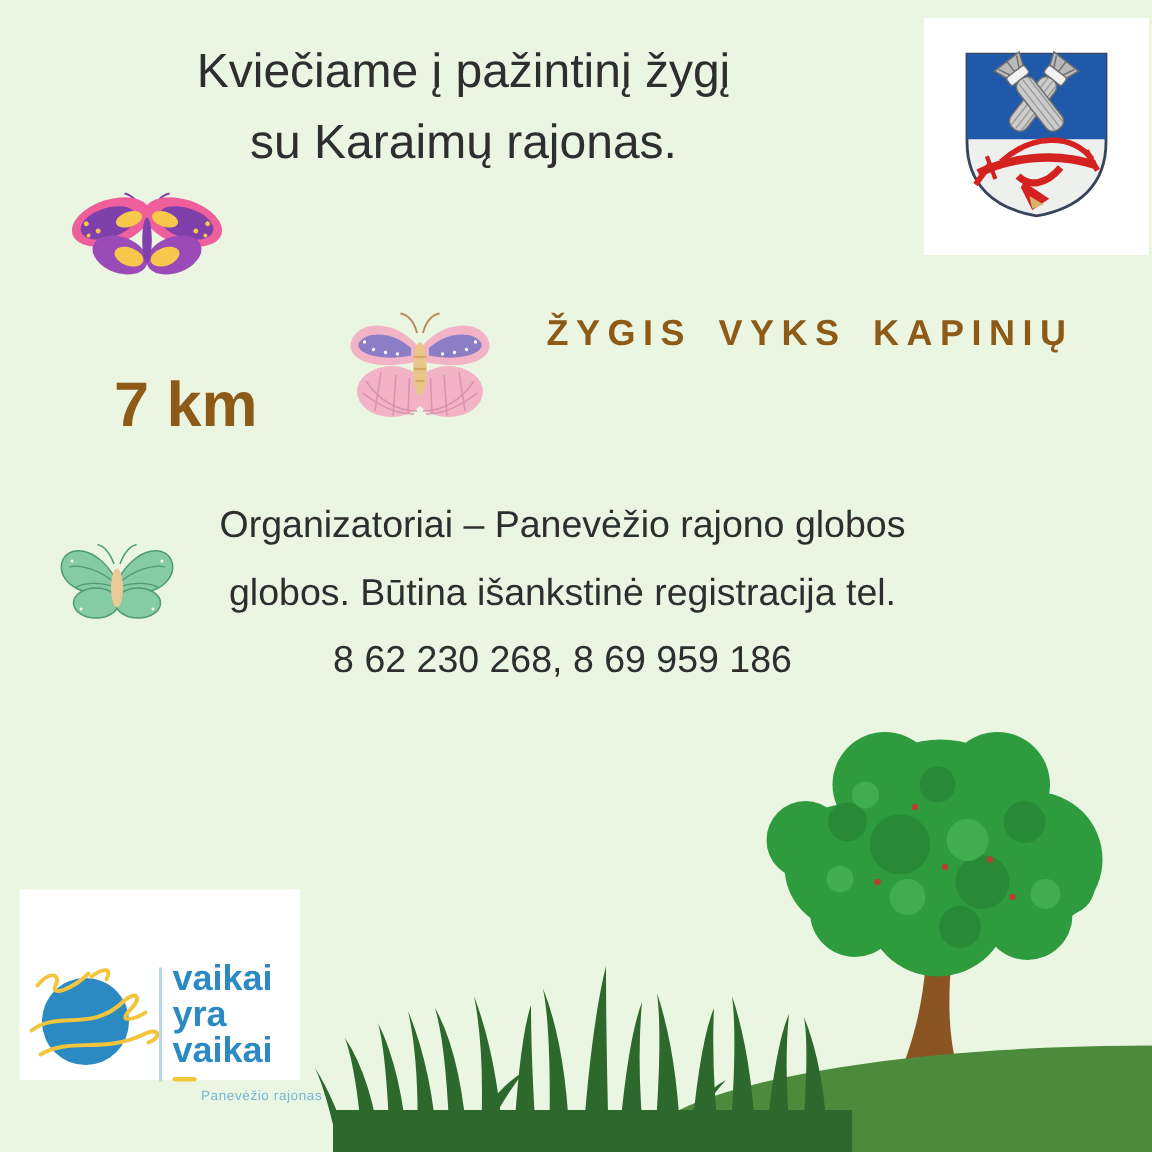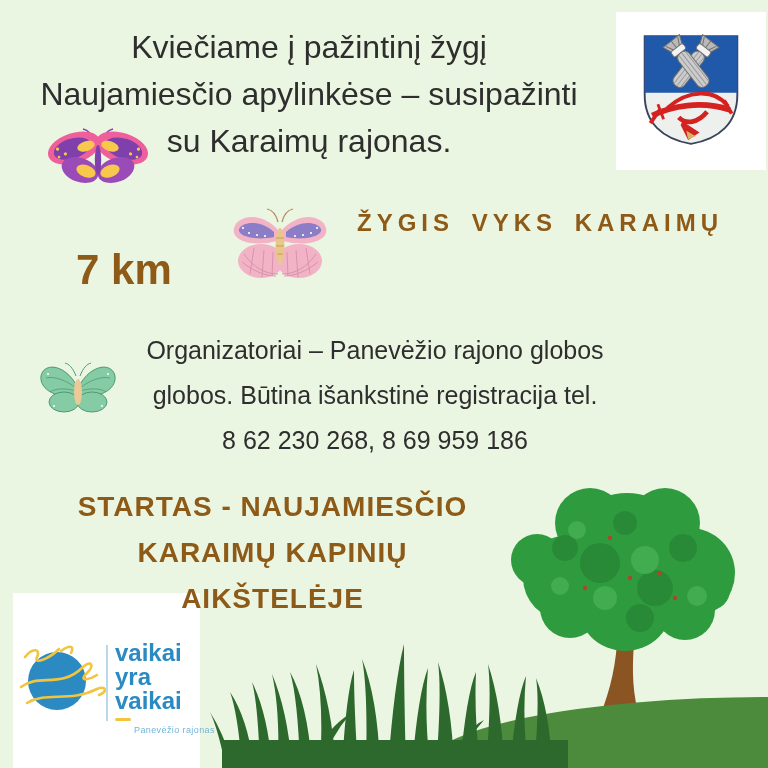--- a/index.html
+++ b/index.html
@@ -27,36 +27,35 @@
 
   .bfly-a{left:42px;top:124px;z-index:5;}
   .bfly-b{left:230px;top:206px;z-index:5;}
   .bfly-c{left:36px;top:354px;z-index:5;}
 
   .tree{left:505px;top:478px;z-index:1;}
   .hill{left:425px;top:697px;width:343px;height:71px;background:#4b8b3b;
     border-top-left-radius:100% 100%;z-index:2;}
   .grass{left:208px;top:634px;z-index:3;}
 
-  .logo-box{left:13px;top:593px;width:187px;height:175px;background:#ffffff;z-index:6;}
+  .logo-box{left:13px;top:593px;width:187px;height:127px;background:#ffffff;z-index:6;}
   .globe{position:absolute;left:4px;top:44px;}
   .logo-divider{position:absolute;left:93px;top:52px;width:2px;height:76px;background:#b9d8ea;}
   .logo-text{position:absolute;left:102px;top:48px;width:84px;}
   .lw{font-size:24px;line-height:24px;font-weight:700;color:#2b8ac2;}
   .logo-dash{width:16px;height:3px;background:#f2c53d;border-radius:2px;margin:5px 0 4px;}
   .logo-sub{font-size:9px;color:#74b5d8;letter-spacing:0.4px;white-space:nowrap;padding-left:19px;}
 </style>
 </head>
 <body>
 
 <div class="poster">
 
   <div class="abs heading">
     <div>Kviečiame į pažintinį žygį</div>
-    <div>Naujamiesčio apylinkėse – susipažinti</div>
     <div>su Karaimų rajonas.</div>
   </div>
 
   <div class="abs coat-box">
     <svg width="104" height="125" viewBox="0 0 110 125">
       <path d="M6,6 H104 V68 C104,98 85,115 55,120 C25,115 6,98 6,68 Z" fill="#eef0ee" stroke="#39435c" stroke-width="2"></path>
       <path d="M6,6 H104 V66 H6 Z" fill="#2059a9"></path>
       <g>
         <g transform="translate(55,38) rotate(38)">
           <polygon points="-11,-34 11,-34 7,-24 -7,-24" fill="#b9b9b9" stroke="#6e6e6e" stroke-width="1"></polygon>
@@ -157,21 +156,21 @@
         <path d="M66,44 L68,71"></path>
         <path d="M57,46 L58,70"></path>
     </g>
     <ellipse cx="50" cy="40" rx="4.5" ry="18" fill="#e9c78a"></ellipse>
     <line x1="46" y1="32" x2="54" y2="32" stroke="#d7a963" stroke-width="1.5"></line>
     <line x1="46" y1="40" x2="54" y2="40" stroke="#d7a963" stroke-width="1.5"></line>
     <line x1="47" y1="48" x2="53" y2="48" stroke="#d7a963" stroke-width="1.5"></line>
   </svg>
 
   <div class="abs event">
-    <div>ŽYGIS VYKS KARAIMŲ</div>
+    <div>ŽYGIS VYKS KAPINIŲ</div>
   </div>
 
   <svg class="abs bfly-c" width="84" height="66" viewBox="0 0 84 66">
     <path d="M40,22 C37,14 33,10 29,9" stroke="#4f9a74" stroke-width="1" fill="none"></path>
     <path d="M44,22 C47,14 51,10 55,9" stroke="#4f9a74" stroke-width="1" fill="none"></path>
     <path d="M41,32 C29,10 8,8 5,22 C3,36 23,46 41,40 Z" fill="#85cba3" stroke="#4f9a74" stroke-width="1"></path>
     <path d="M43,32 C55,10 76,8 79,22 C81,36 61,46 43,40 Z" fill="#85cba3" stroke="#4f9a74" stroke-width="1"></path>
     <ellipse cx="28" cy="48" rx="15" ry="10" fill="#85cba3" stroke="#4f9a74" stroke-width="1"></ellipse>
     <ellipse cx="56" cy="48" rx="15" ry="10" fill="#85cba3" stroke="#4f9a74" stroke-width="1"></ellipse>
     <g stroke="#4f9a74" stroke-width="0.8" fill="none">
@@ -186,25 +185,20 @@
       <circle cx="66" cy="52" r="1" fill="#fff"></circle>
     <ellipse cx="42" cy="38" rx="4" ry="13" fill="#ecca96"></ellipse>
   </svg>
 
   <div class="abs org">
     <div>Organizatoriai – Panevėžio rajono globos</div>
     <div>globos. Būtina išankstinė registracija tel.</div>
     <div>8 62 230 268, 8 69 959 186</div>
   </div>
 
-  <div class="abs start">
-    <div>STARTAS - NAUJAMIESČIO</div>
-    <div>KARAIMŲ KAPINIŲ</div>
-    <div>AIKŠTELĖJE</div>
-  </div>
 
   <svg class="abs tree" width="245" height="245" viewBox="0 0 245 245">
     <path d="M112,165 C110,195 102,222 92,245 L136,245 C127,216 127,192 129,165 Z" fill="#8a5423"></path>
     <g fill="#2f9b3f">
       <circle cx="122" cy="80" r="65"></circle>
       <circle cx="60" cy="100" r="42"></circle>
       <circle cx="32" cy="82" r="26"></circle>
       <circle cx="185" cy="95" r="45"></circle>
       <circle cx="205" cy="112" r="20"></circle>
       <circle cx="85" cy="45" r="35"></circle>

